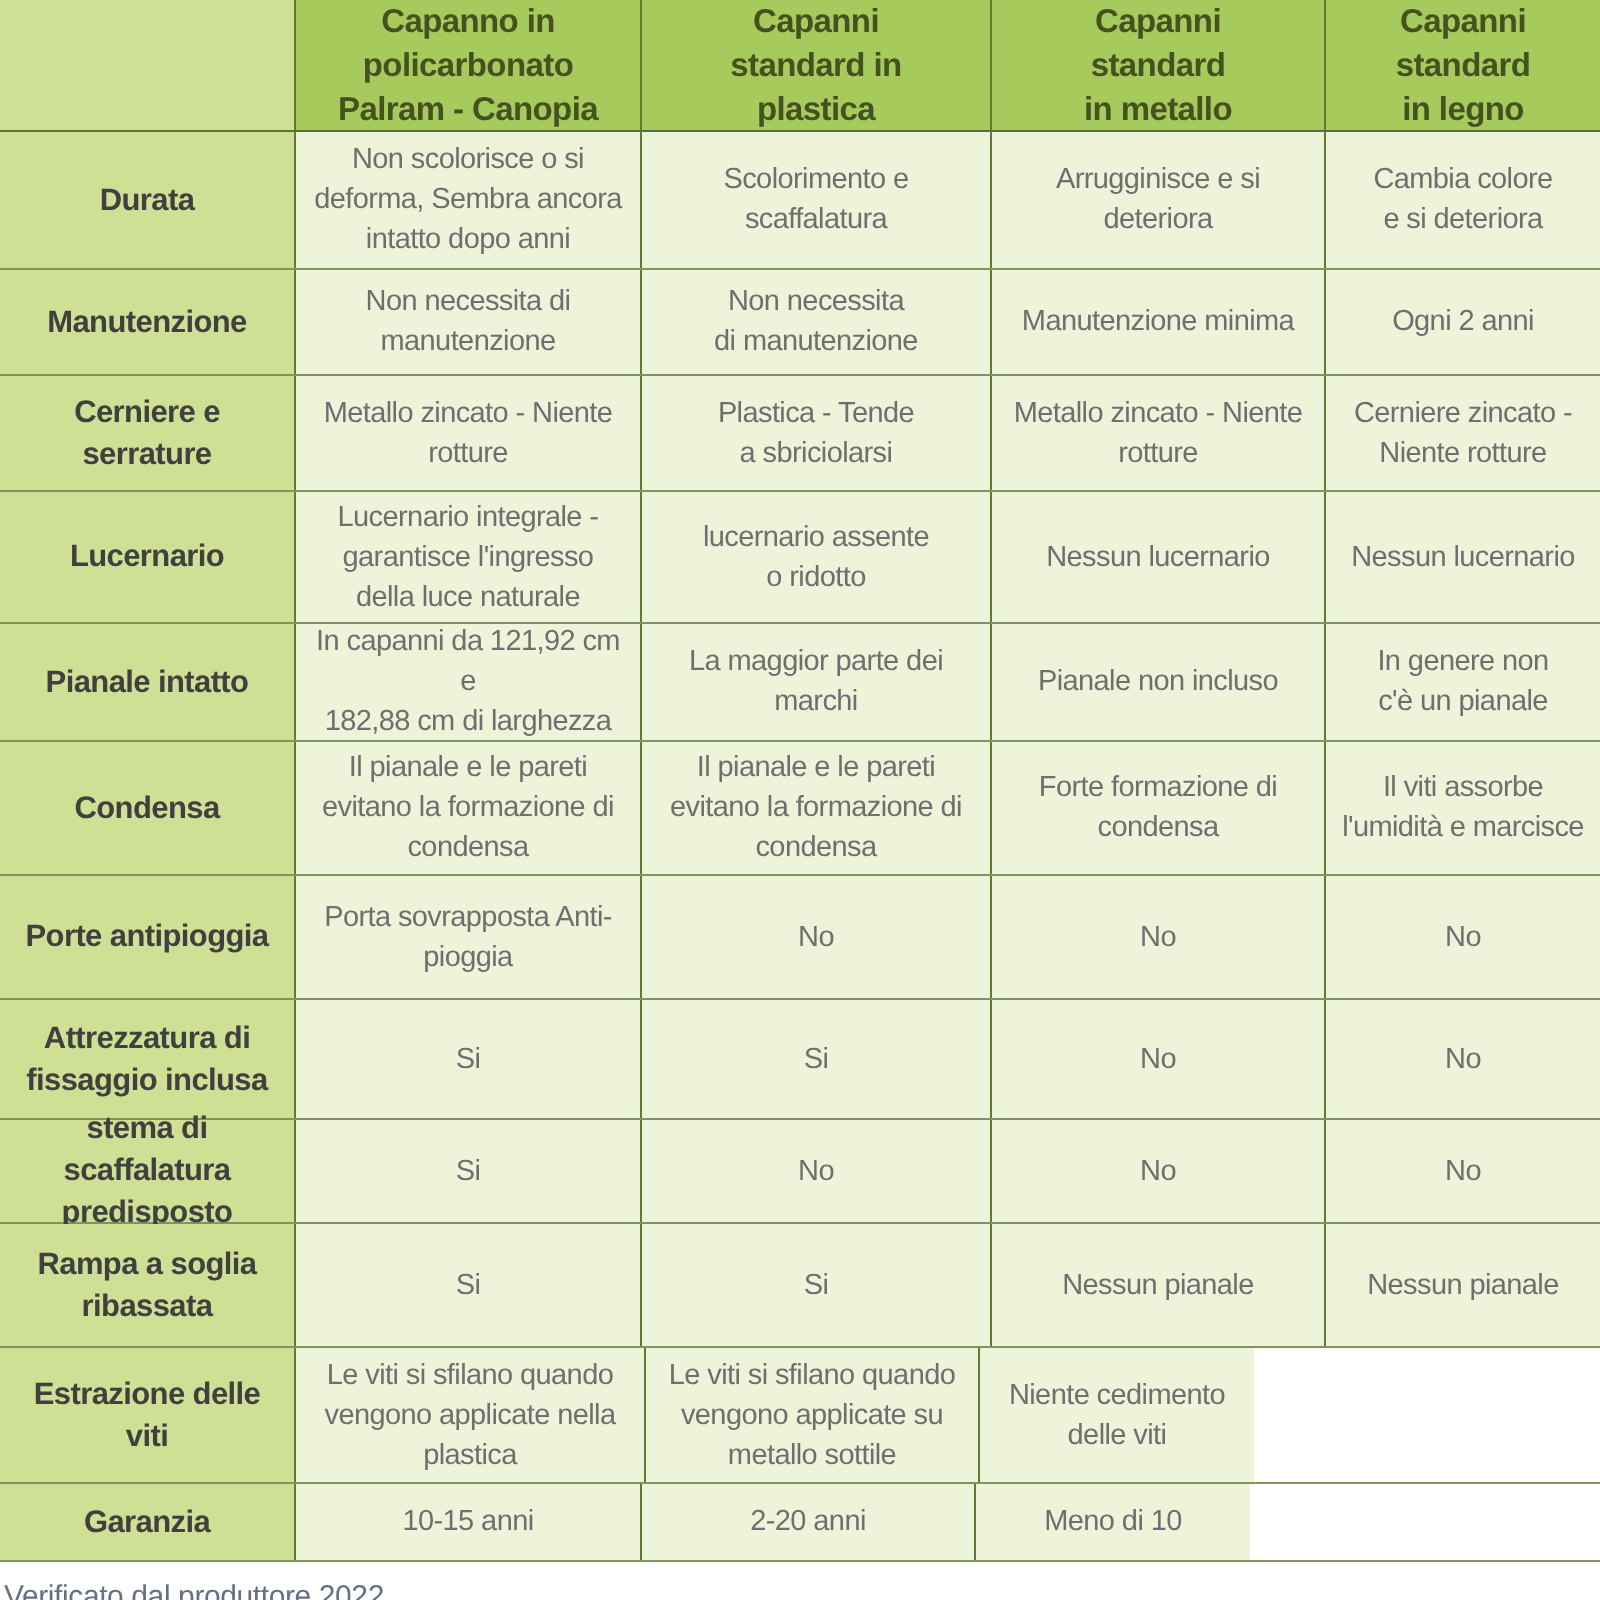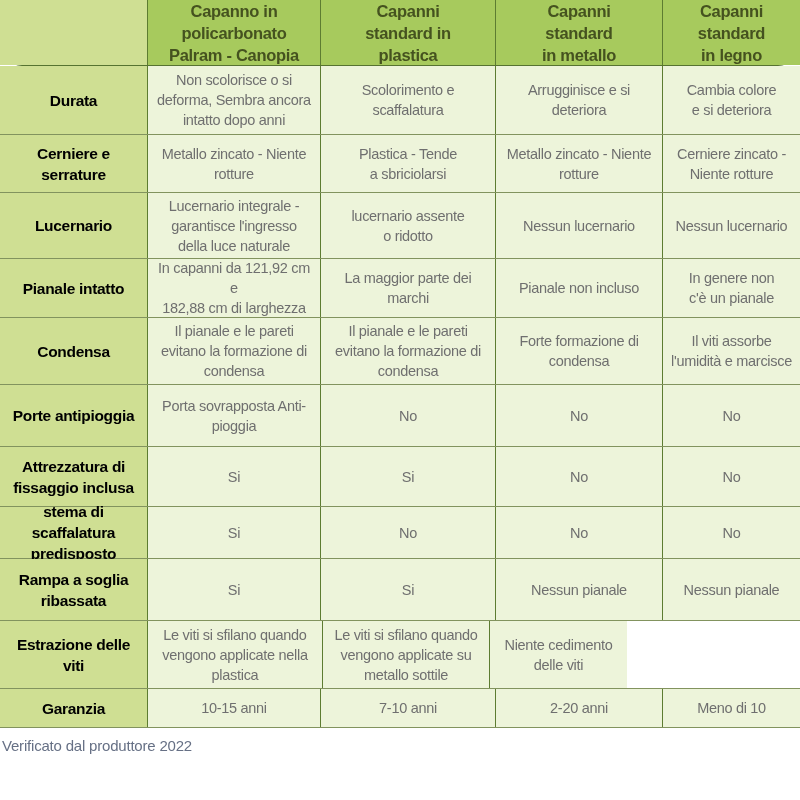--- a/index.html
+++ b/index.html
@@ -3,40 +3,40 @@
 <meta charset="utf-8">
 <style>
   html,body{margin:0;padding:0;background:#ffffff;}
   .page{
     width:800px;height:800px;overflow:hidden;position:relative;
     font-family:"Liberation Sans", sans-serif;
     letter-spacing:-0.3px;
     background:#ffffff;
   }
   .row{display:flex;box-sizing:border-box;border-bottom:1px solid #82935e;}
-  .row.header{border-bottom-color:#567331;border-radius:22px;}
+  .row.header{border-bottom-color:#567331;}
   .cell{
     box-sizing:border-box;
     display:flex;align-items:center;justify-content:center;
     text-align:center;white-space:pre-line;
     border-right:1px solid #5d7c31;
     padding:2px 5px;
   }
   .c0{width:148px;}
   .c1{width:173px;}
   .c2{width:175px;}
   .c3{width:167px;}
   .c4{width:137px;border-right:none;padding:2px 3px;}
   .hcell{
     background:#a7ca5d;color:#45521f;
     font-weight:700;font-size:16.5px;line-height:22px;
   }
   .hcorner{background:#cfdf93;}
   .label{
-    background:#cfdf93;color:#000000;
+    background:#cfdf93;color:#404040;
     font-weight:700;font-size:15.5px;line-height:21px;
   }
   .data{
     background:#edf4da;color:#6f6f6f;
     font-weight:400;font-size:14.5px;line-height:20px;
   }
   .footer-note{
     margin:9px 0 0 2px;
     color:#667085;font-size:15px;line-height:18px;
     letter-spacing:-0.2px;
@@ -69,20 +69,29 @@
 deforma, Sembra ancora
 intatto dopo anni</div>
     <div class="cell c2 data">Scolorimento e
 scaffalatura</div>
     <div class="cell c3 data">Arrugginisce e si
 deteriora</div>
     <div class="cell c4 data">Cambia colore
 e si deteriora</div>
   </div>
 
+  <div class="row" style="height:53px">
+    <div class="cell c0 label">Manutenzione</div>
+    <div class="cell c1 data">Non necessita di
+manutenzione</div>
+    <div class="cell c2 data">Non necessita
+di manutenzione</div>
+    <div class="cell c3 data">Manutenzione minima</div>
+    <div class="cell c4 data">Ogni 2 anni</div>
+  </div>
 
   <div class="row" style="height:58px">
     <div class="cell c0 label">Cerniere e serrature</div>
     <div class="cell c1 data">Metallo zincato - Niente
 rotture</div>
     <div class="cell c2 data">Plastica - Tende
 a sbriciolarsi</div>
     <div class="cell c3 data">Metallo zincato - Niente
 rotture</div>
     <div class="cell c4 data">Cerniere zincato -
@@ -169,20 +178,19 @@
     <div class="cell c3 data">Le viti si sfilano quando
 vengono applicate su
 metallo sottile</div>
     <div class="cell c4 data">Niente cedimento
 delle viti</div>
   </div>
 
   <div class="row" style="height:39px">
     <div class="cell c0 label">Garanzia</div>
     <div class="cell c1 data">10-15 anni</div>
-    <div class="cell c2 data">7-10 anni</div>
     <div class="cell c3 data">2-20 anni</div>
     <div class="cell c4 data">Meno di 10</div>
   </div>
 
   <div class="footer-note">Verificato dal produttore 2022</div>
 
 </div>
 
 </body></html>

